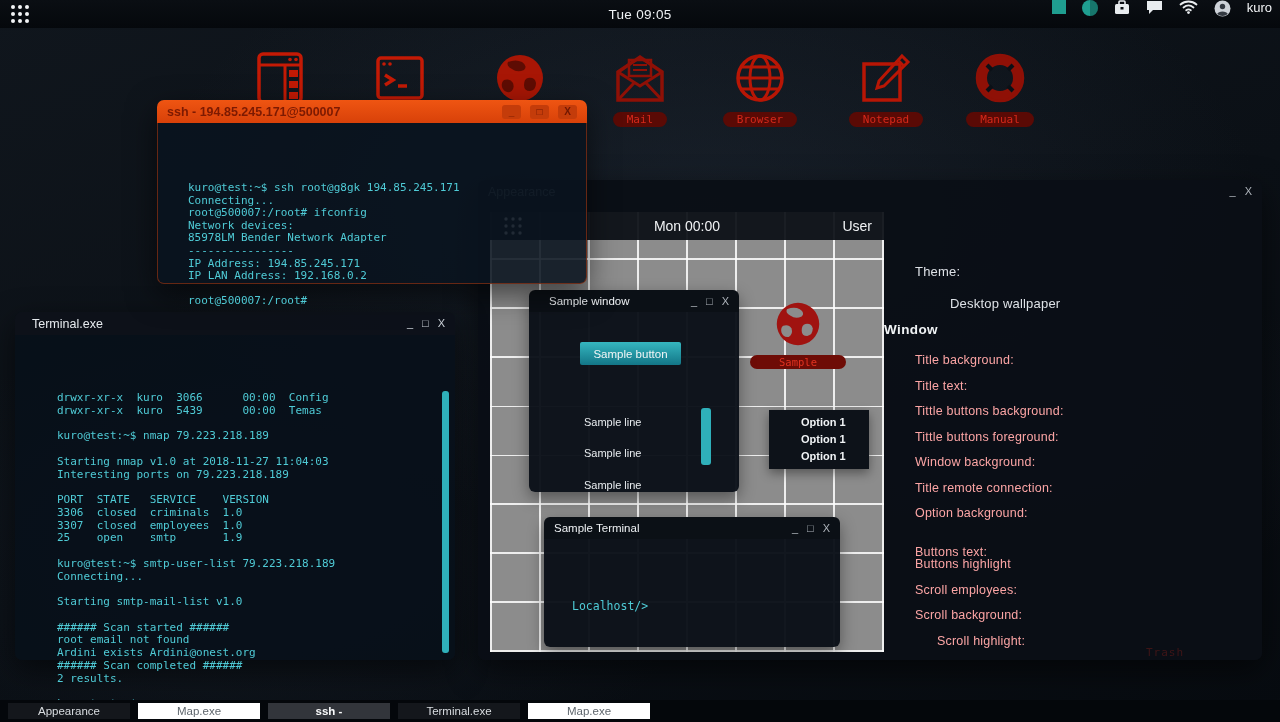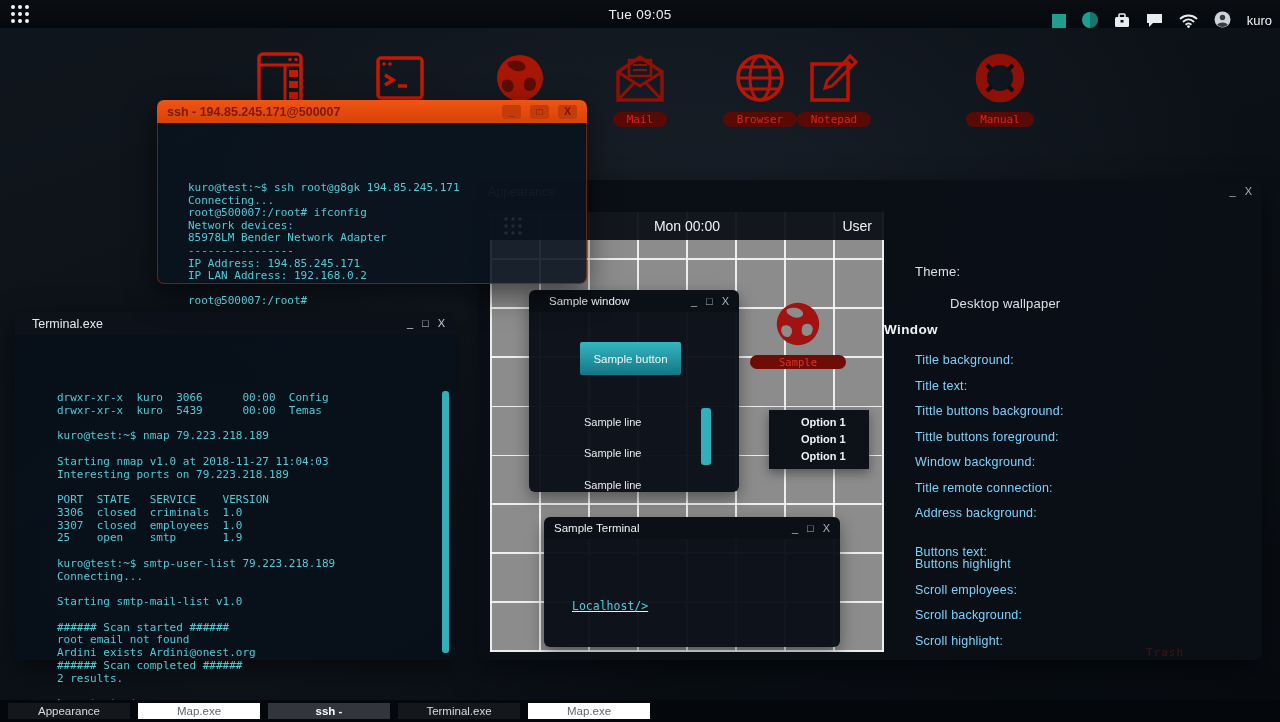--- a/index.html
+++ b/index.html
@@ -11,21 +11,21 @@
       radial-gradient(900px 520px at 55% 30%, rgba(44,56,72,0.35), transparent 62%),
       radial-gradient(700px 420px at 22% 78%, rgba(32,42,56,0.30), transparent 60%),
       radial-gradient(500px 300px at 82% 60%, rgba(28,36,48,0.25), transparent 60%),
       linear-gradient(160deg,#10161d 0%, #0b1016 52%, #070b10 100%);
     color:#e8ecef;
   }
   
   .topbar { position:absolute; left:0; top:0; width:1280px; height:28px;
     background:linear-gradient(180deg,#0a0e13,#05080c); display:flex; align-items:center; z-index:50; }
   .topbar .clock { position:absolute; left:0; right:0; text-align:center; font-size:13.5px; color:#eef1f4; letter-spacing:.3px; }
-  .tray { position:absolute; right:8px; top:0; height:28px; display:flex; align-items:flex-end; gap:16px; }
+  .tray { position:absolute; right:8px; top:0; height:28px; display:flex; align-items:flex-start; gap:16px; }
   .tray .uname { font-size:13px; color:#f2f4f6; }
   .gridicon { margin-left:8px; }
   
   .dicon { position:absolute; width:100px; text-align:center; z-index:1; }
   .dicon .pill { display:inline-block; margin-top:4px; padding:1px 14px; background:#5a0a05;
     border-radius:9px; font-family:"DejaVu Sans Mono", monospace; font-size:11px; color:#d6281a; }
   .trash-ghost { position:absolute; left:1146px; top:646px; z-index:21; opacity:.28;
     font-family:"DejaVu Sans Mono", monospace; font-size:11px; color:#c0261a; letter-spacing:1px; }
   
   .win { position:absolute; border-radius:7px; box-shadow:0 10px 30px rgba(0,0,0,.55); }
@@ -64,42 +64,42 @@
   }
   .ptopbar { position:absolute; left:0; top:0; width:100%; height:28px;
     background:rgba(10,14,20,0.93); display:flex; align-items:center; padding:0 12px; }
   .ptopbar .pclock { position:absolute; left:0; right:0; text-align:center; font-size:14px; color:#f0f2f4; }
   .ptopbar .puser { margin-left:auto; font-size:14px; color:#f0f2f4; }
   
   .sample-win { position:absolute; left:39px; top:78px; width:210px; height:202px;
     border-radius:6px; box-shadow:0 6px 16px rgba(0,0,0,.4); }
   .sample-win .tbar { height:22px; background:#0b1016; color:#eef1f4; font-size:11.5px; border-radius:6px 6px 0 0;padding-left:20px; }
   .sample-win .body { position:relative; height:180px; background:rgba(11,17,25,0.97); border-radius:0 0 6px 6px; }
-  .sample-btn { position:absolute; left:51px; top:30px; width:101px; height:33px;
+  .sample-btn { position:absolute; left:51px; top:30px; width:101px; height:23px;
     background:linear-gradient(180deg,#35b6bf,#137687); color:#f2f6f7; font-size:11.5px;
     border:none; border-radius:2px; font-family:inherit; }
   .sline { position:absolute; left:55px; font-size:11px; color:#e8ecef; }
   .sthumb { left:172px; top:96px; width:10px; height:57px; background:#2fb0ba; }
   .option-menu { position:absolute; left:279px; top:198px; width:100px; background:#0d1219;
     box-shadow:0 4px 10px rgba(0,0,0,.4); padding:4px 0; }
   .option-menu .opt { height:17px; line-height:17px; padding-left:32px; font-size:11px; font-weight:bold; color:#f0f3f5; }
   .sample-icon { position:absolute; left:258px; top:88px; width:100px; text-align:center; }
   .sample-icon .pill { display:inline-block; margin-top:3px; padding:1px 29px; background:#6e0c06;
     border-radius:9px; font-family:"DejaVu Sans Mono", monospace; font-size:10.5px; color:#e23220; }
   .sample-term { position:absolute; left:54px; top:305px; width:296px; height:130px;
     border-radius:6px; box-shadow:0 6px 16px rgba(0,0,0,.4); }
   .sample-term .tbar { height:22px; background:#0b1016; color:#eef1f4; font-size:11.5px; border-radius:6px 6px 0 0; }
-  .sample-term .body { height:108px; background:rgba(10,16,24,0.97); border-radius:0 0 6px 6px; padding:14px 8px 0 28px;text-decoration:underline; }
+  .sample-term .body { height:108px; background:rgba(10,16,24,0.97); border-radius:0 0 6px 6px; padding:14px 8px 0 28px; }
   .sample-term pre { font-size:11.5px; }
   
   .settings { position:absolute; left:406px; top:32px; width:378px; height:440px; }
   .set-label { position:absolute; font-size:13px; color:#dde1e6; letter-spacing:.2px; }
   .sec-title { position:absolute; left:0; width:330px; text-align:left; top:110px;
     font-size:13.5px; font-weight:bold; color:#f0f3f5; letter-spacing:.4px; }
-  .srow-label { position:absolute; left:31px; font-size:12.5px; color:#7dd3fc; letter-spacing:.2px; }
+  .srow-label { position:absolute; left:31px; font-size:12.5px; color:#fca5a5; letter-spacing:.2px; }
   
   .taskbar { position:absolute; left:0; bottom:0; width:1280px; height:22px;
     background:#04070b; z-index:50; }
   .titem { position:absolute; top:3px; width:122px; height:16px; line-height:16px;
     text-align:center; font-size:11.5px; background:#14171c; color:#d9dde1; }
   .titem.dim { color:#5f666d; background:#ffffff; }
   .titem.active { background:#32353b; color:#fafbfc; font-weight:bold; }
 </style>
 </head>
 <body>
@@ -149,21 +149,21 @@
   <div class="dicon" style="left:710px; top:52px;">
     <svg width="52" height="52" viewBox="0 0 52 52">
       <circle cx="26" cy="26" r="22" fill="none" stroke="#b81605" stroke-width="3.5"></circle>
       <ellipse cx="26" cy="26" rx="10" ry="22" fill="none" stroke="#b81605" stroke-width="3"></ellipse>
       <line x1="4" y1="26" x2="48" y2="26" stroke="#b81605" stroke-width="3"></line>
       <line x1="7" y1="15" x2="45" y2="15" stroke="#b81605" stroke-width="3"></line>
       <line x1="7" y1="37" x2="45" y2="37" stroke="#b81605" stroke-width="3"></line>
     </svg>
     <div><span class="pill">Browser</span></div>
   </div>
-  <div class="dicon" style="left:784px; top:52px;">
+  <div class="dicon" style="left:836px; top:52px;">
     <svg width="56" height="52" viewBox="0 0 56 52">
       <rect x="6" y="12" width="36" height="36" fill="none" stroke="#b81605" stroke-width="3.5"></rect>
       <path d="M44 4 L50 10 L26 34 L19 36 L21 29 Z" fill="none" stroke="#b81605" stroke-width="3"></path>
       <line x1="40" y1="8" x2="46" y2="14" stroke="#b81605" stroke-width="2.5"></line>
     </svg>
     <div><span class="pill">Notepad</span></div>
   </div>
   <div class="dicon" style="left:950px; top:52px;">
     <svg width="52" height="52" viewBox="0 0 52 52">
       <circle cx="26" cy="26" r="18" fill="none" stroke="#8f1006" stroke-width="10"></circle>
@@ -267,31 +267,31 @@
       <span class="srow-label" style="top:167px;">Title text:</span>
 
       <span class="srow-label" style="top:192px;">Tittle  buttons background:</span>
 
       <span class="srow-label" style="top:218px;">Tittle  buttons foreground:</span>
 
       <span class="srow-label" style="top:243px;">Window background:</span>
 
       <span class="srow-label" style="top:269px;">Title remote connection:</span>
 
-      <span class="srow-label" style="top:294px;">Address background:</span>
+      <span class="srow-label" style="top:294px;">Option background:</span>
 
       <span class="srow-label" style="top:333px;">Buttons text:</span>
 
       <span class="srow-label" style="top:345px;">Buttons highlight</span>
 
       <span class="srow-label" style="top:371px;">Scroll employees:</span>
 
       <span class="srow-label" style="top:396px;">Scroll background:</span>
 
-      <span class="srow-label" style="top:422px;">Scroll highlight:</span>
+      <span class="srow-label" style="top:422px;margin-left:22px;">Scroll highlight:</span>
 
     </div>
 
   </div>
   <div class="trash-ghost">Trash</div>
 
   <div class="win term-win">
     <div class="tbar dark-tbar">
       <span class="wt" style="padding-left:7px;">Terminal.exe</span>
       <span class="wbtns">

